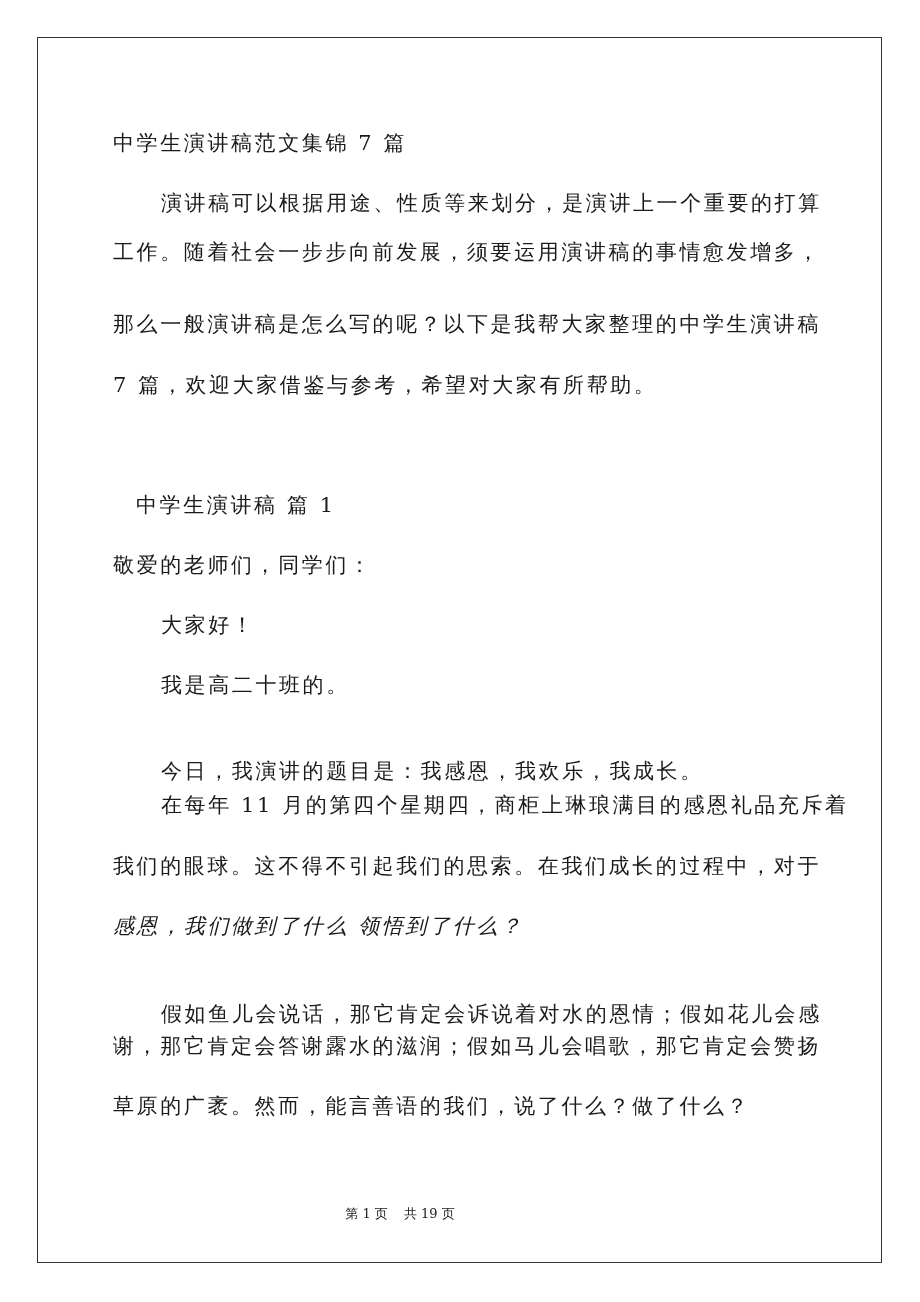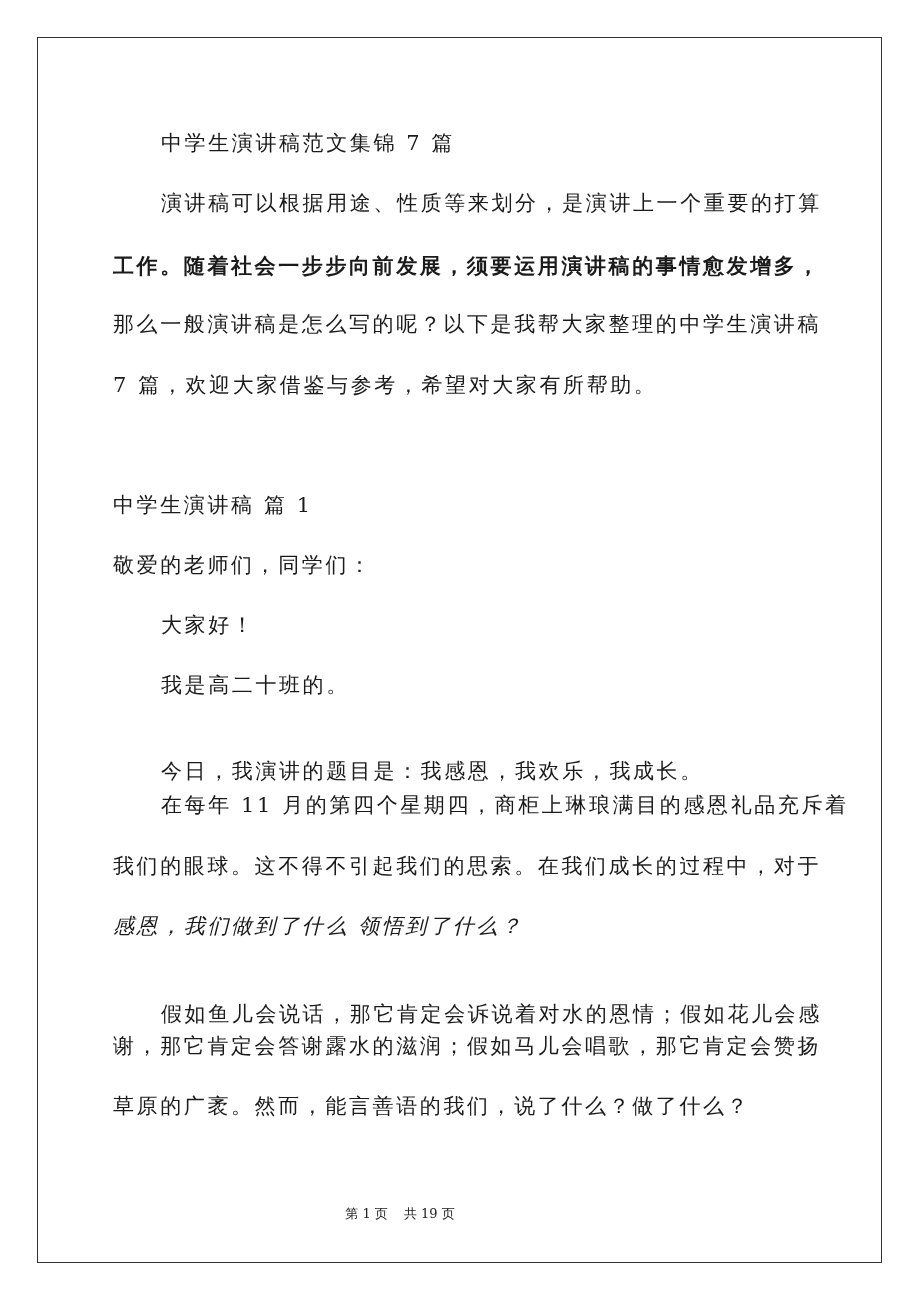--- a/index.html
+++ b/index.html
@@ -46,28 +46,28 @@
       line-height: 16px;
       color: #222;
     }
     .footer span { margin: 0 6px; }
   </style>
 </head>
 <body>
 
 <div class="page-frame"></div>
 
-<div class="line" style="top:131px;margin-left:48px;">中学生演讲稿范文集锦 7 篇</div>
+<div class="line" style="top:131px;">中学生演讲稿范文集锦 7 篇</div>
 
 <div class="line indent" style="top:191px;">演讲稿可以根据用途、性质等来划分，是演讲上一个重要的打算</div>
-<div class="line" style="top:254px;font-weight:bold;">工作。随着社会一步步向前发展，须要运用演讲稿的事情愈发增多，</div>
+<div class="line" style="top:240px;">工作。随着社会一步步向前发展，须要运用演讲稿的事情愈发增多，</div>
 <div class="line" style="top:312px;">那么一般演讲稿是怎么写的呢？以下是我帮大家整理的中学生演讲稿</div>
 <div class="line" style="top:373px;">7 篇，欢迎大家借鉴与参考，希望对大家有所帮助。</div>
 
-<div class="line" style="top:493px;">中学生演讲稿  篇 1</div>
+<div class="line" style="top:493px;margin-left:23px;">中学生演讲稿  篇 1</div>
 <div class="line" style="top:553px;">敬爱的老师们，同学们：</div>
 
 <div class="line indent" style="top:613px;">大家好！</div>
 <div class="line indent" style="top:673px;">我是高二十班的。</div>
 <div class="line indent" style="top:759px;">今日，我演讲的题目是：我感恩，我欢乐，我成长。</div>
 <div class="line indent" style="top:793px;">在每年 11 月的第四个星期四，商柜上琳琅满目的感恩礼品充斥着</div>
 <div class="line" style="top:854px;text-align:right;">我们的眼球。这不得不引起我们的思索。在我们成长的过程中，对于</div>
 <div class="line" style="top:914px;font-style:italic;">感恩，我们做到了什么  领悟到了什么？</div>
 <div class="line indent" style="top:974px;margin-top:28px;">假如鱼儿会说话，那它肯定会诉说着对水的恩情；假如花儿会感</div>
 <div class="line" style="top:1034px;text-align:center;">谢，那它肯定会答谢露水的滋润；假如马儿会唱歌，那它肯定会赞扬</div>

